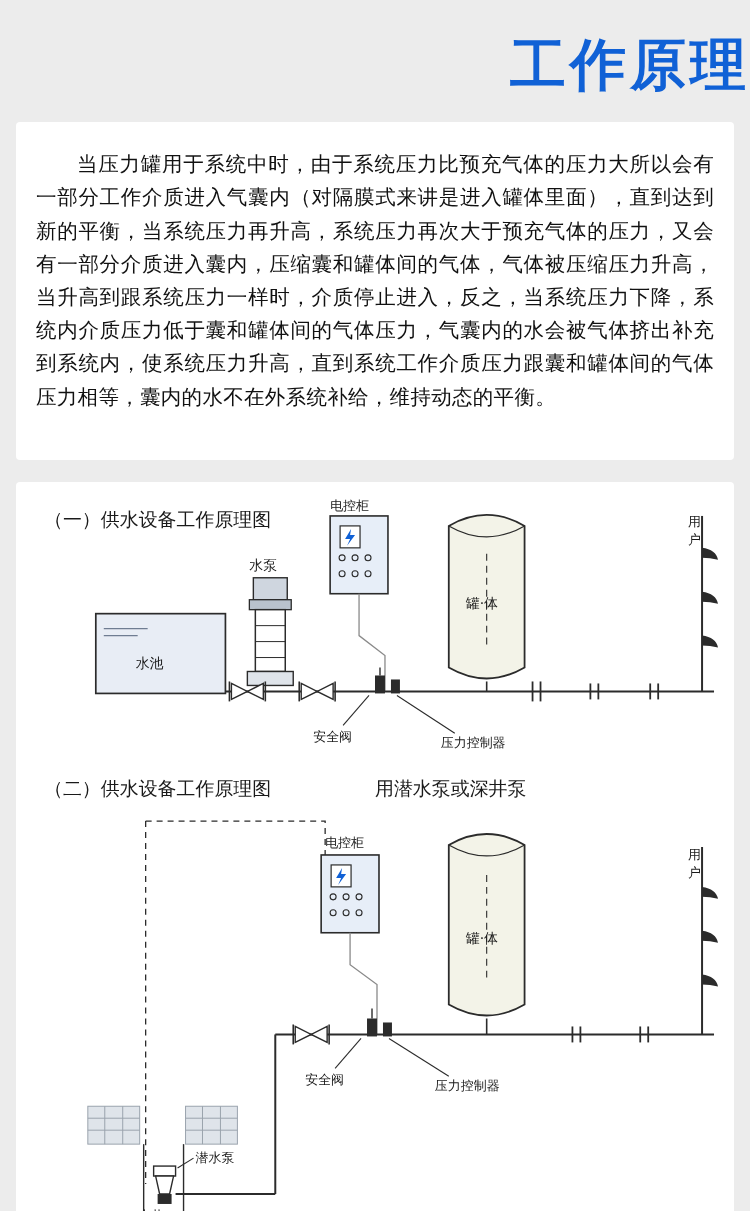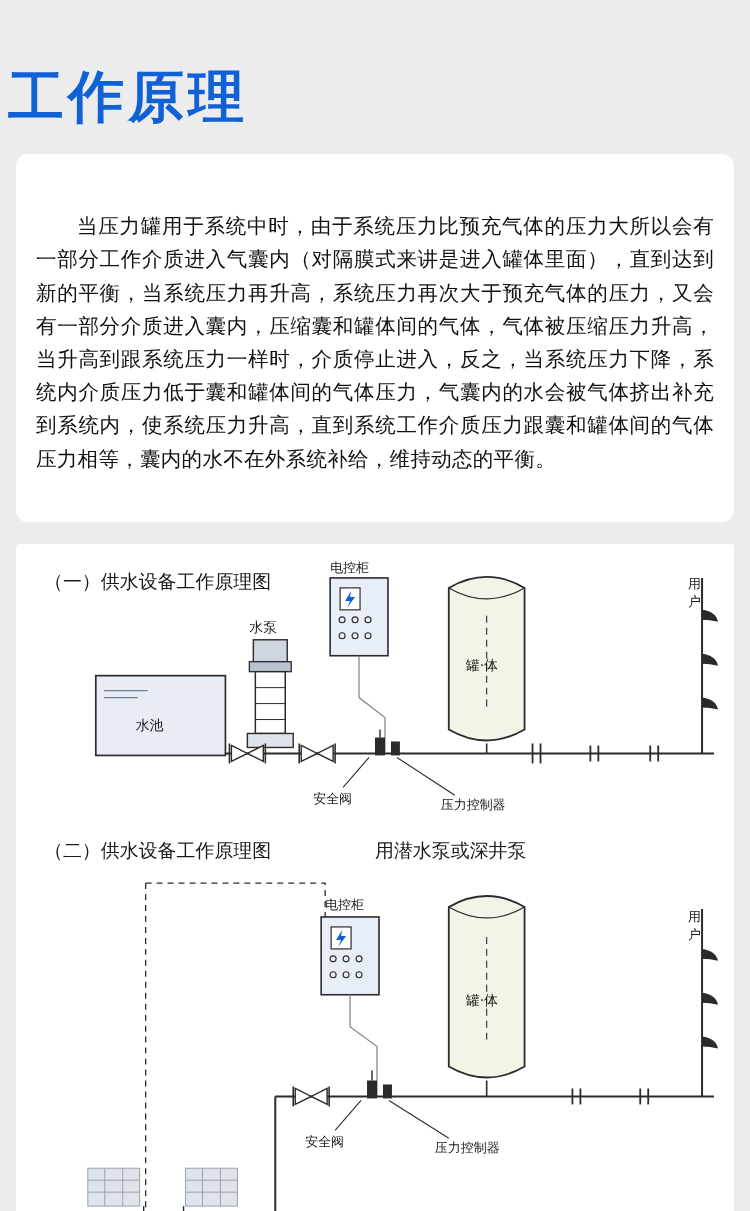--- a/index.html
+++ b/index.html
@@ -13,38 +13,37 @@
     font-family: "DejaVu Sans", "Liberation Sans", sans-serif;
     color: #1a1a1a;
   }
   .page {
     width: 750px;
     box-sizing: border-box;
     background: #ececec;
   }
   
   .title-wrap {
-    padding: 34px 0 26px 8px;
-    text-align: left;
-    margin-top: 32px;
+    padding: 34px 0 26px 1px;
+    text-align: right;
   }
   .title {
     font-size: 56px;
     font-weight: bold;
     color: #1061d6;
     letter-spacing: 4px;
     line-height: 1.1;
     font-family: "DejaVu Sans", "Liberation Sans", sans-serif;
   }
   
   .text-card {
     margin: 0 16px;
     background: #ffffff;
-    border-radius: 12px;
-    padding: 36px 20px 26px 20px;
+    border-radius: 4px;
+    padding: 6px 20px 26px 20px;
     box-sizing: border-box;
   }
   .body-text {
     font-size: 20.5px;
     line-height: 1.62;
     letter-spacing: 0.3px;
     text-align: justify;
     text-indent: 2em;
     color: #111;
     font-family: "DejaVu Sans", "Liberation Sans", sans-serif;

